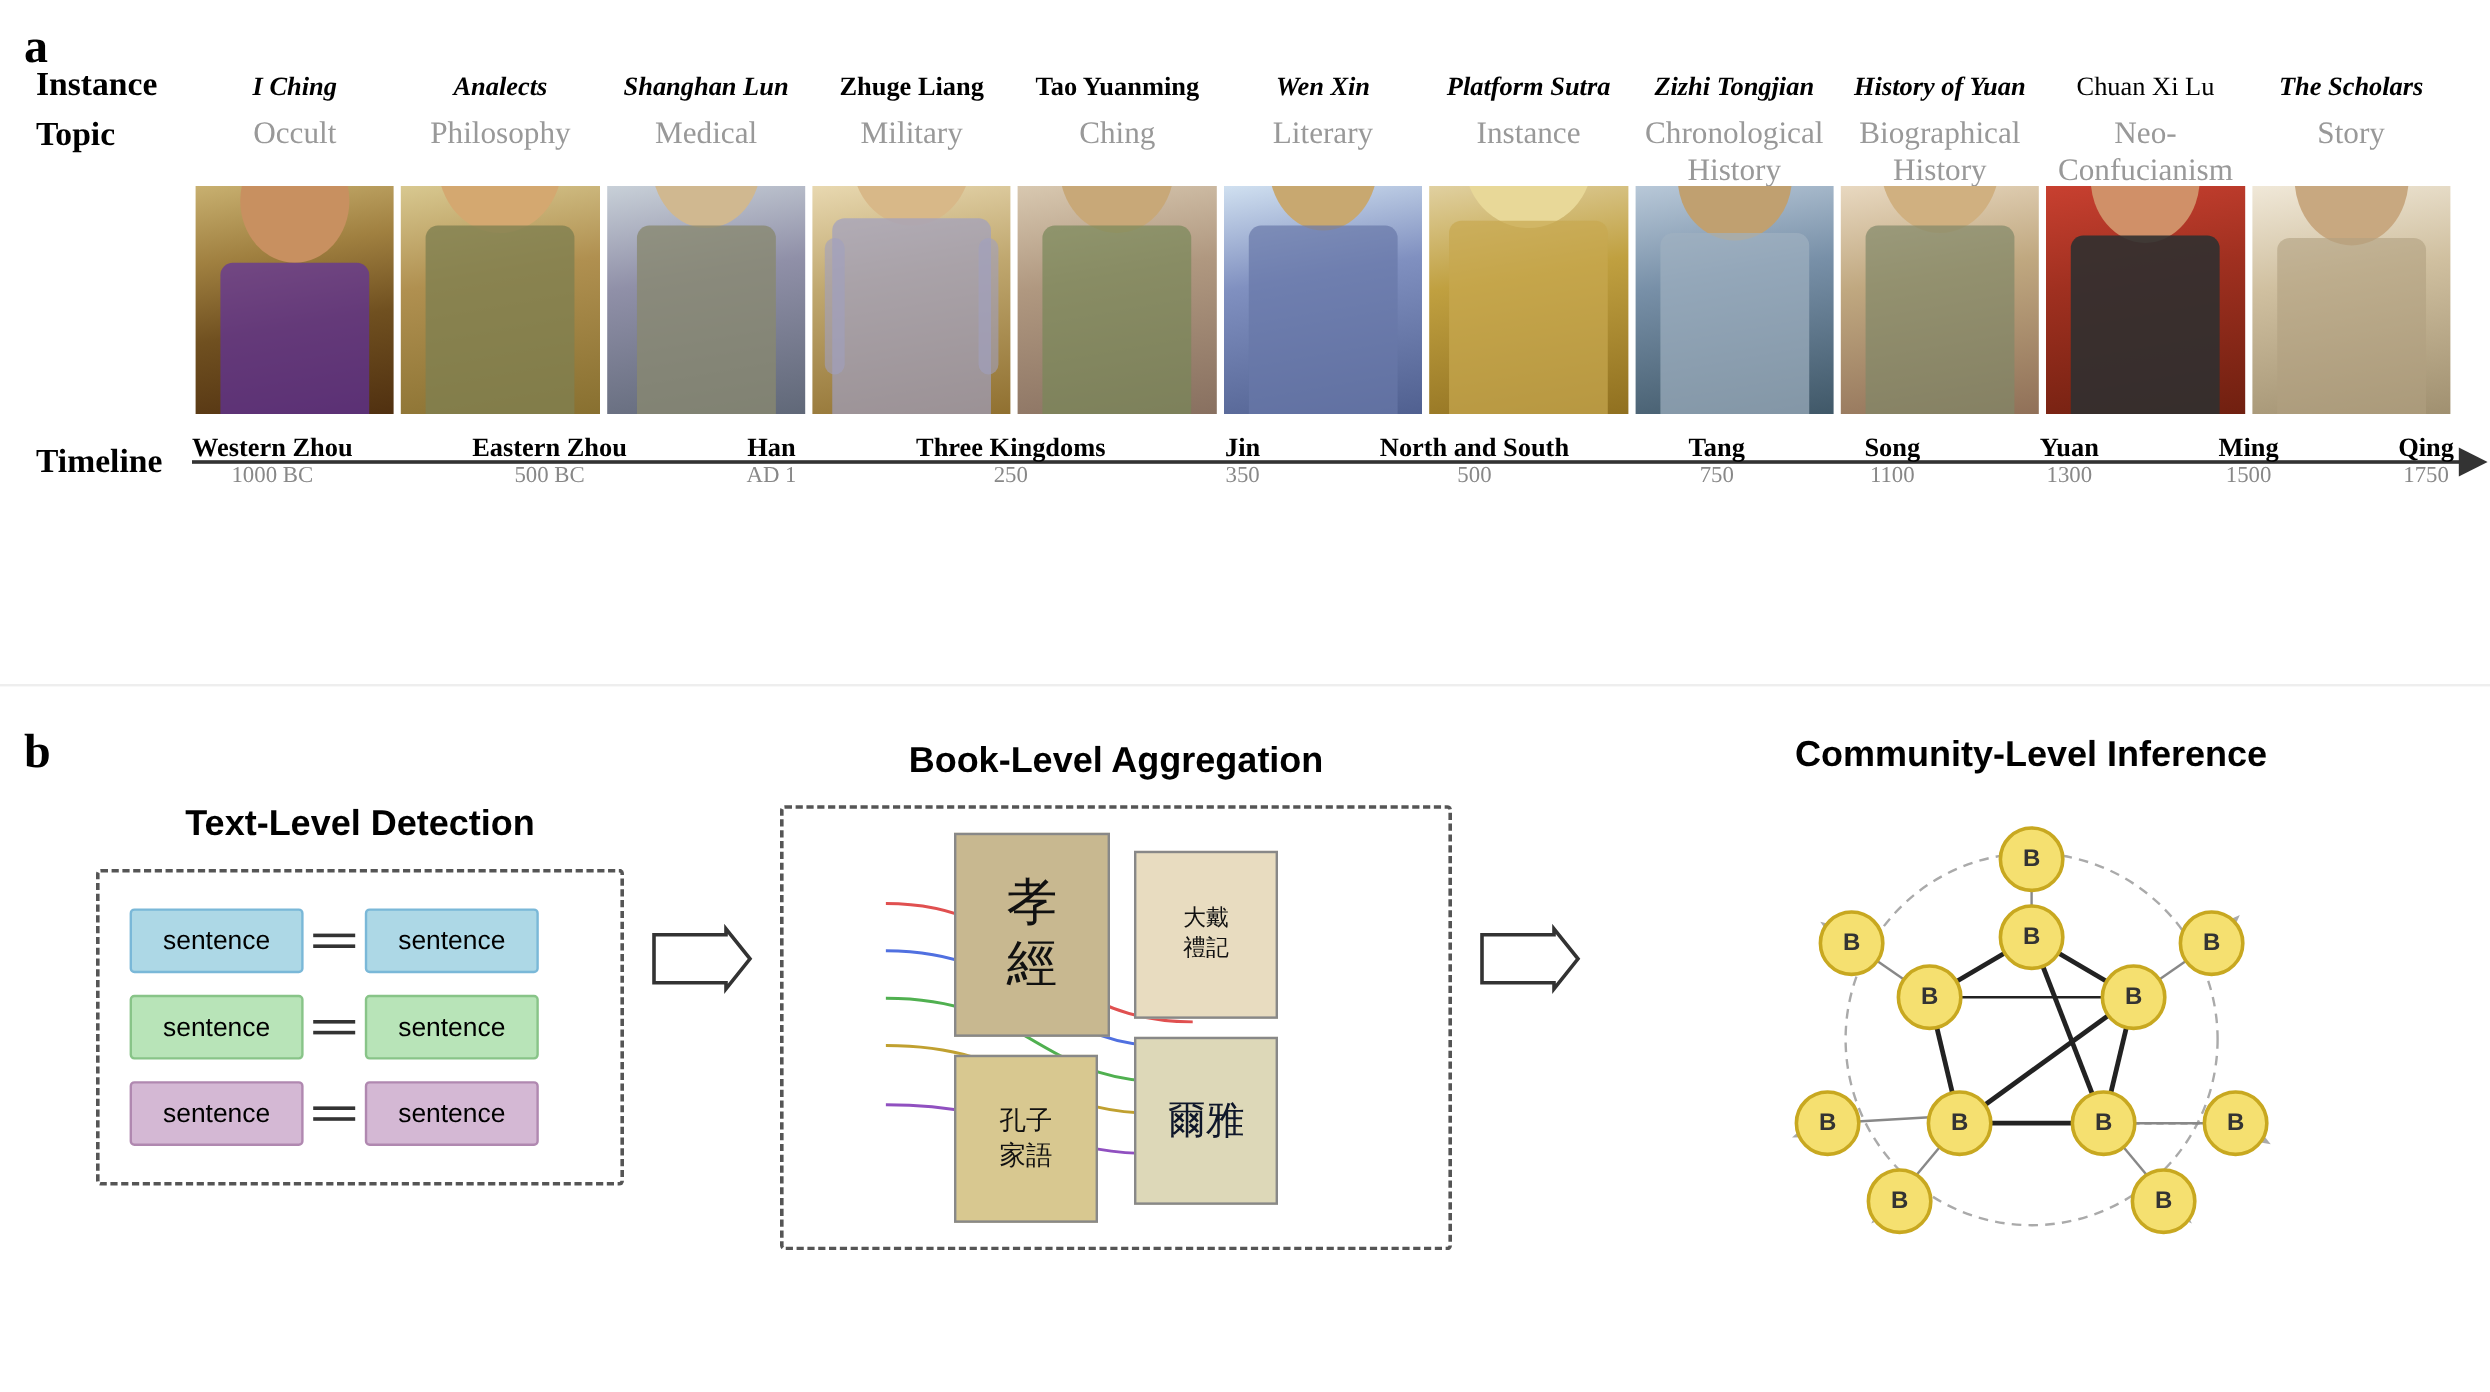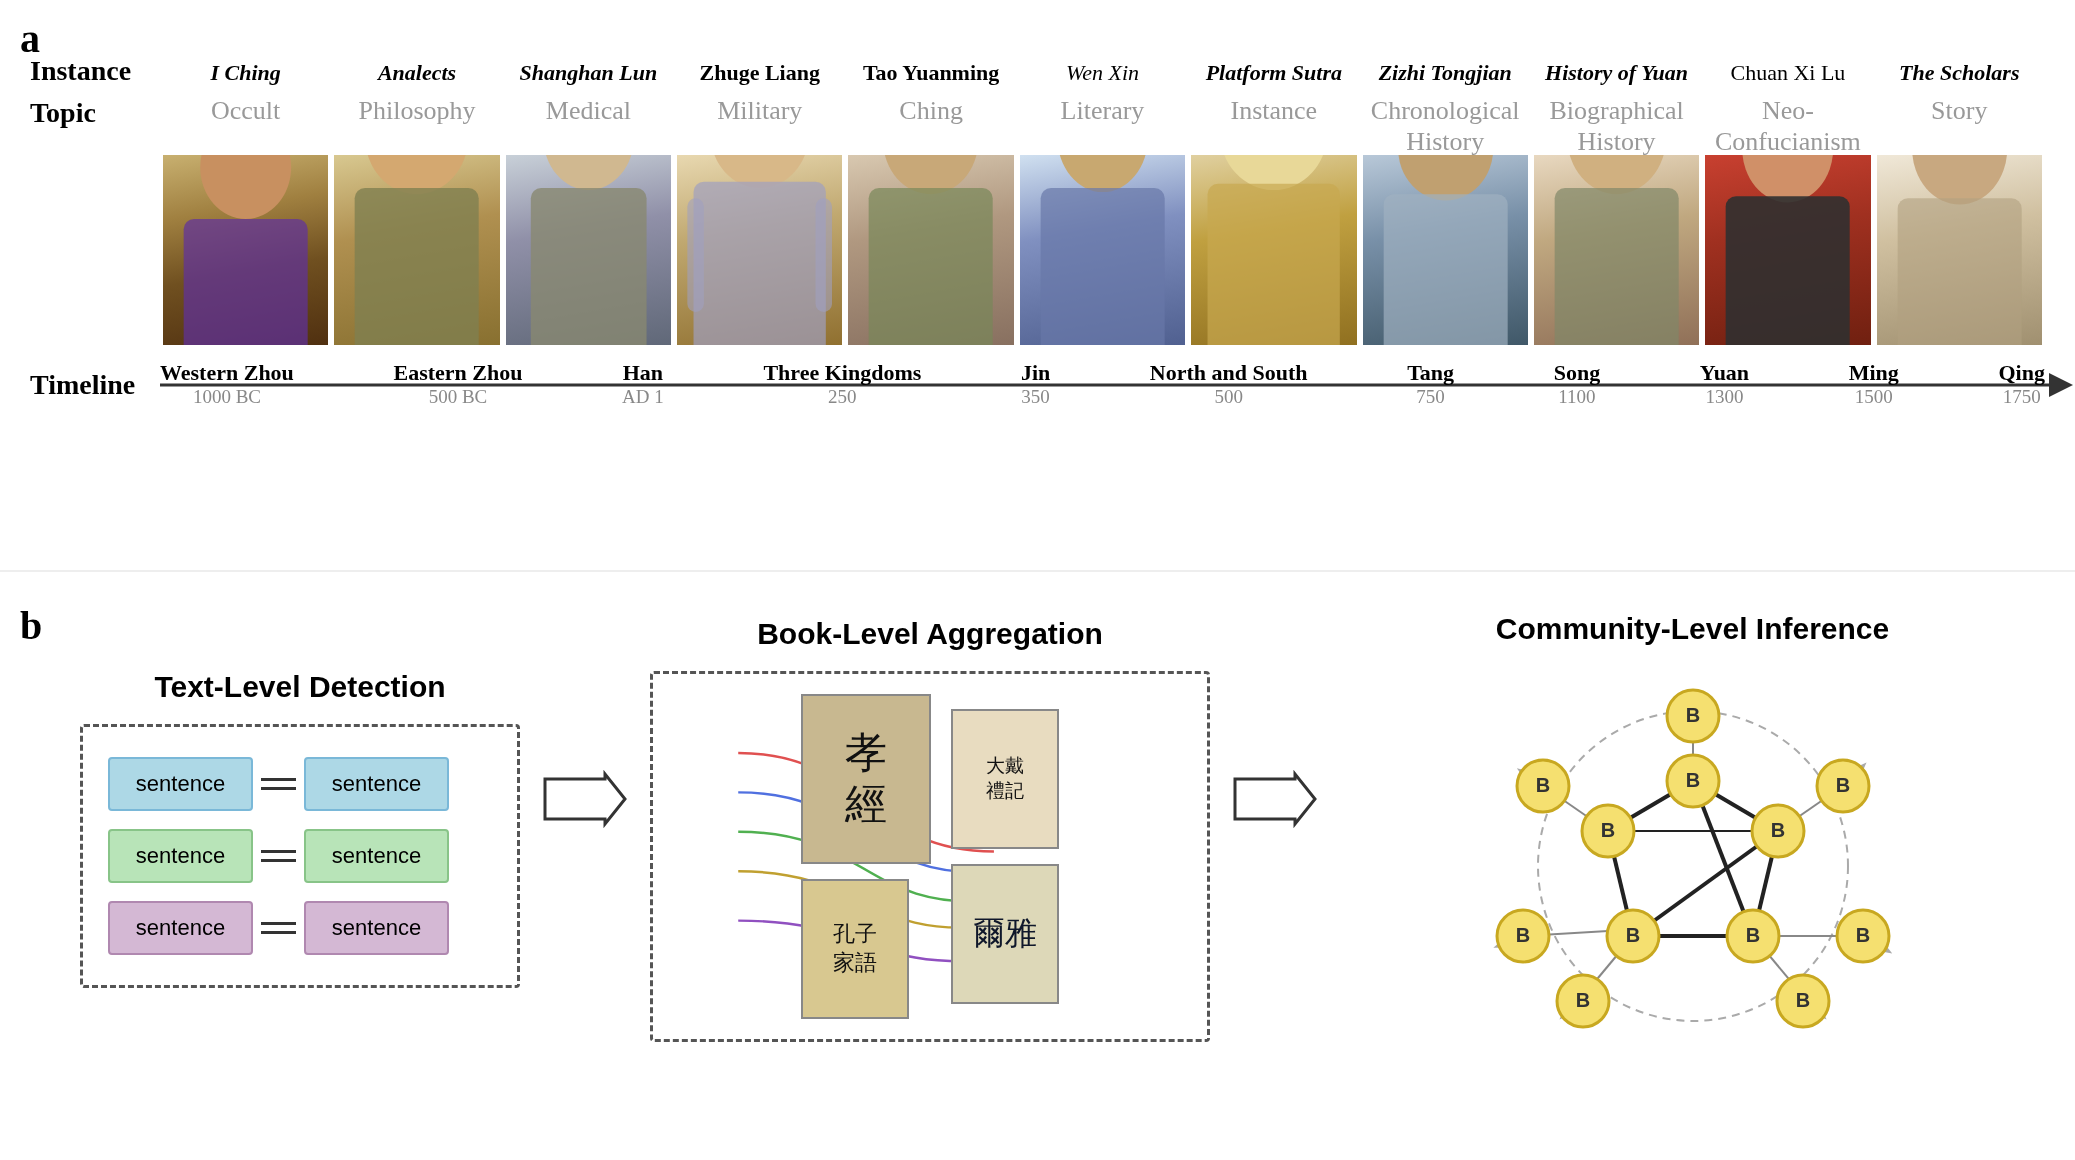--- a/index.html
+++ b/index.html
@@ -324,21 +324,21 @@
       overflow: hidden;
       background: #e8dcc8;
     }
 
     .book-large {
       width: 130px;
       height: 170px;
     }
 
     .book-medium {
-      width: 108px;
+      width: 120px;
       height: 140px;
       justify-content: center;
     }
 
     
     .curves-svg {
       position: absolute;
       left: 0;
       top: 0;
       width: 100%;
@@ -381,21 +381,21 @@
   <span class="panel-a-label">a</span>
 
   <div class="instance-row">
     <div class="row-label">Instance</div>
     <div class="instances-container">
       <div class="instance-item" style="font-style:italic;font-weight:bold;">I Ching</div>
       <div class="instance-item" style="font-style:italic;font-weight:bold;">Analects</div>
       <div class="instance-item" style="font-style:italic;font-weight:bold;">Shanghan Lun</div>
       <div class="instance-item" style="font-style:normal;font-weight:bold;">Zhuge Liang</div>
       <div class="instance-item" style="font-style:normal;font-weight:bold;">Tao Yuanming</div>
-      <div class="instance-item" style="font-style:italic;font-weight:normal;">Wen Xin</div>
+      <div class="instance-item" style="font-style:italic;font-weight:bold;">Wen Xin</div>
       <div class="instance-item" style="font-style:italic;font-weight:bold;">Platform Sutra</div>
       <div class="instance-item" style="font-style:italic;font-weight:bold;">Zizhi Tongjian</div>
       <div class="instance-item" style="font-style:italic;font-weight:bold;">History of Yuan</div>
       <div class="instance-item" style="font-style:normal;font-weight:normal;">Chuan Xi Lu</div>
       <div class="instance-item" style="font-style:italic;font-weight:bold;">The Scholars</div>
     </div>
   </div>
 
   <div class="topic-row">
     <div class="topic-label">Topic</div>

